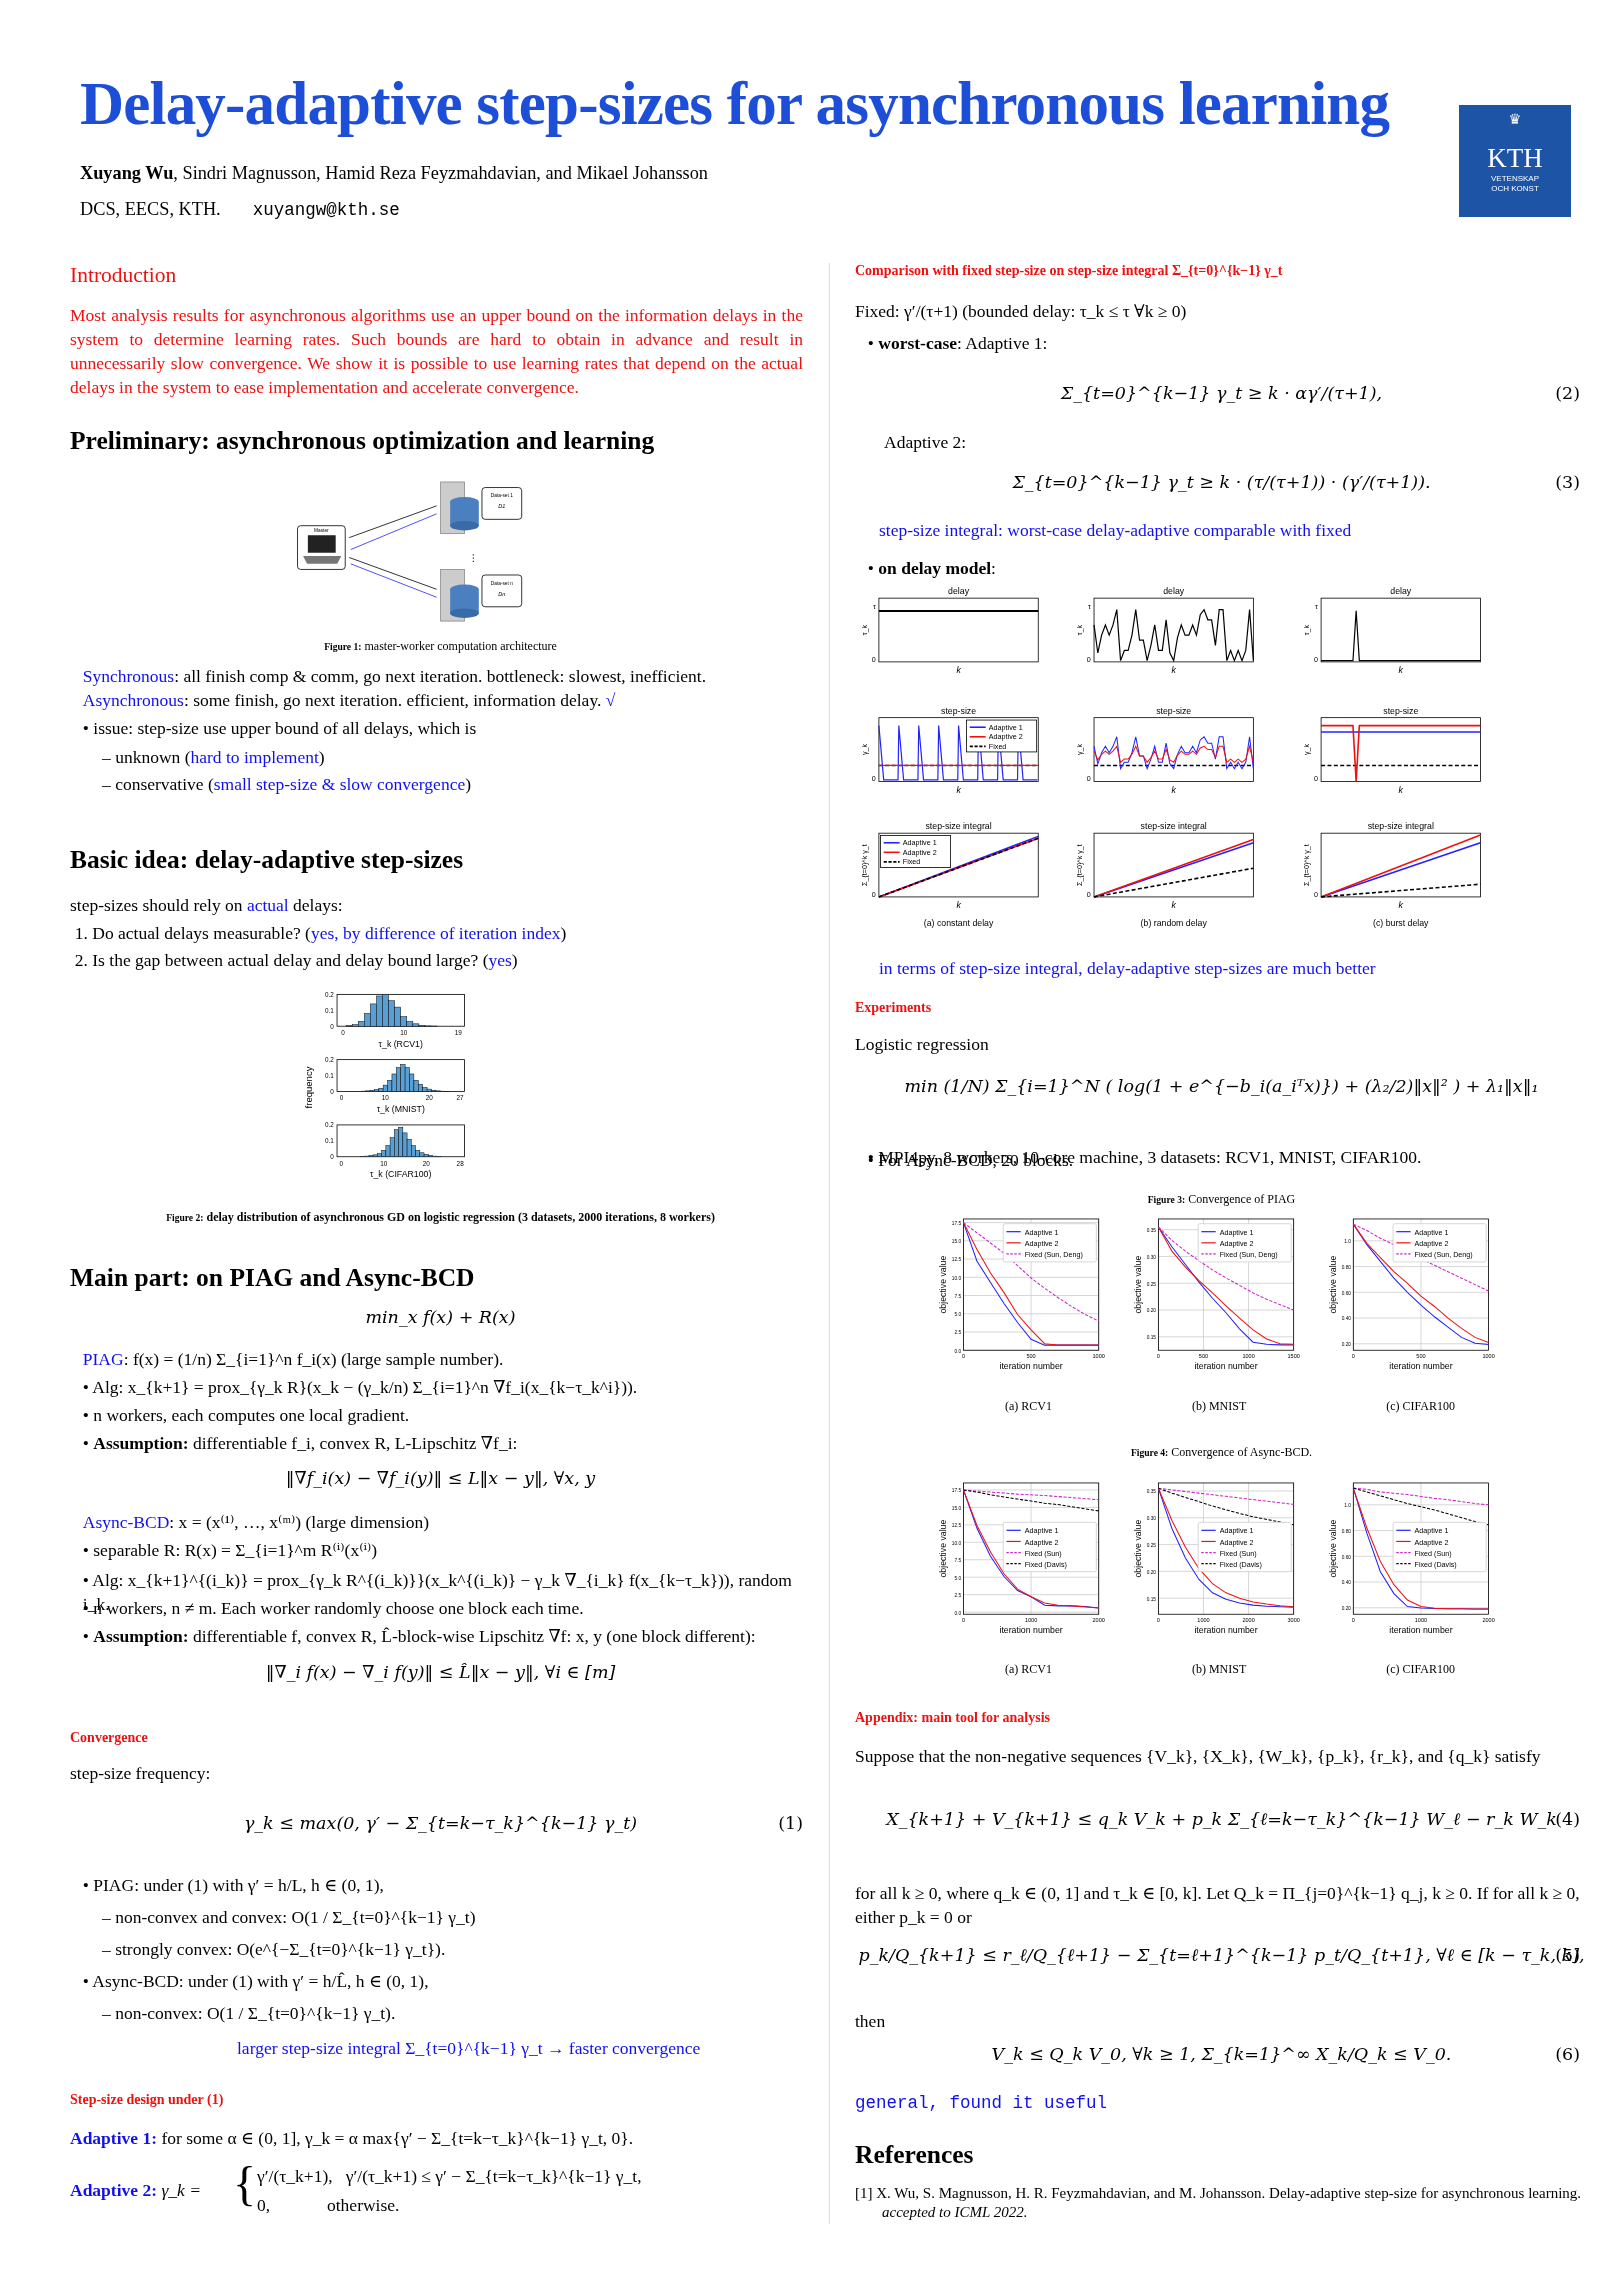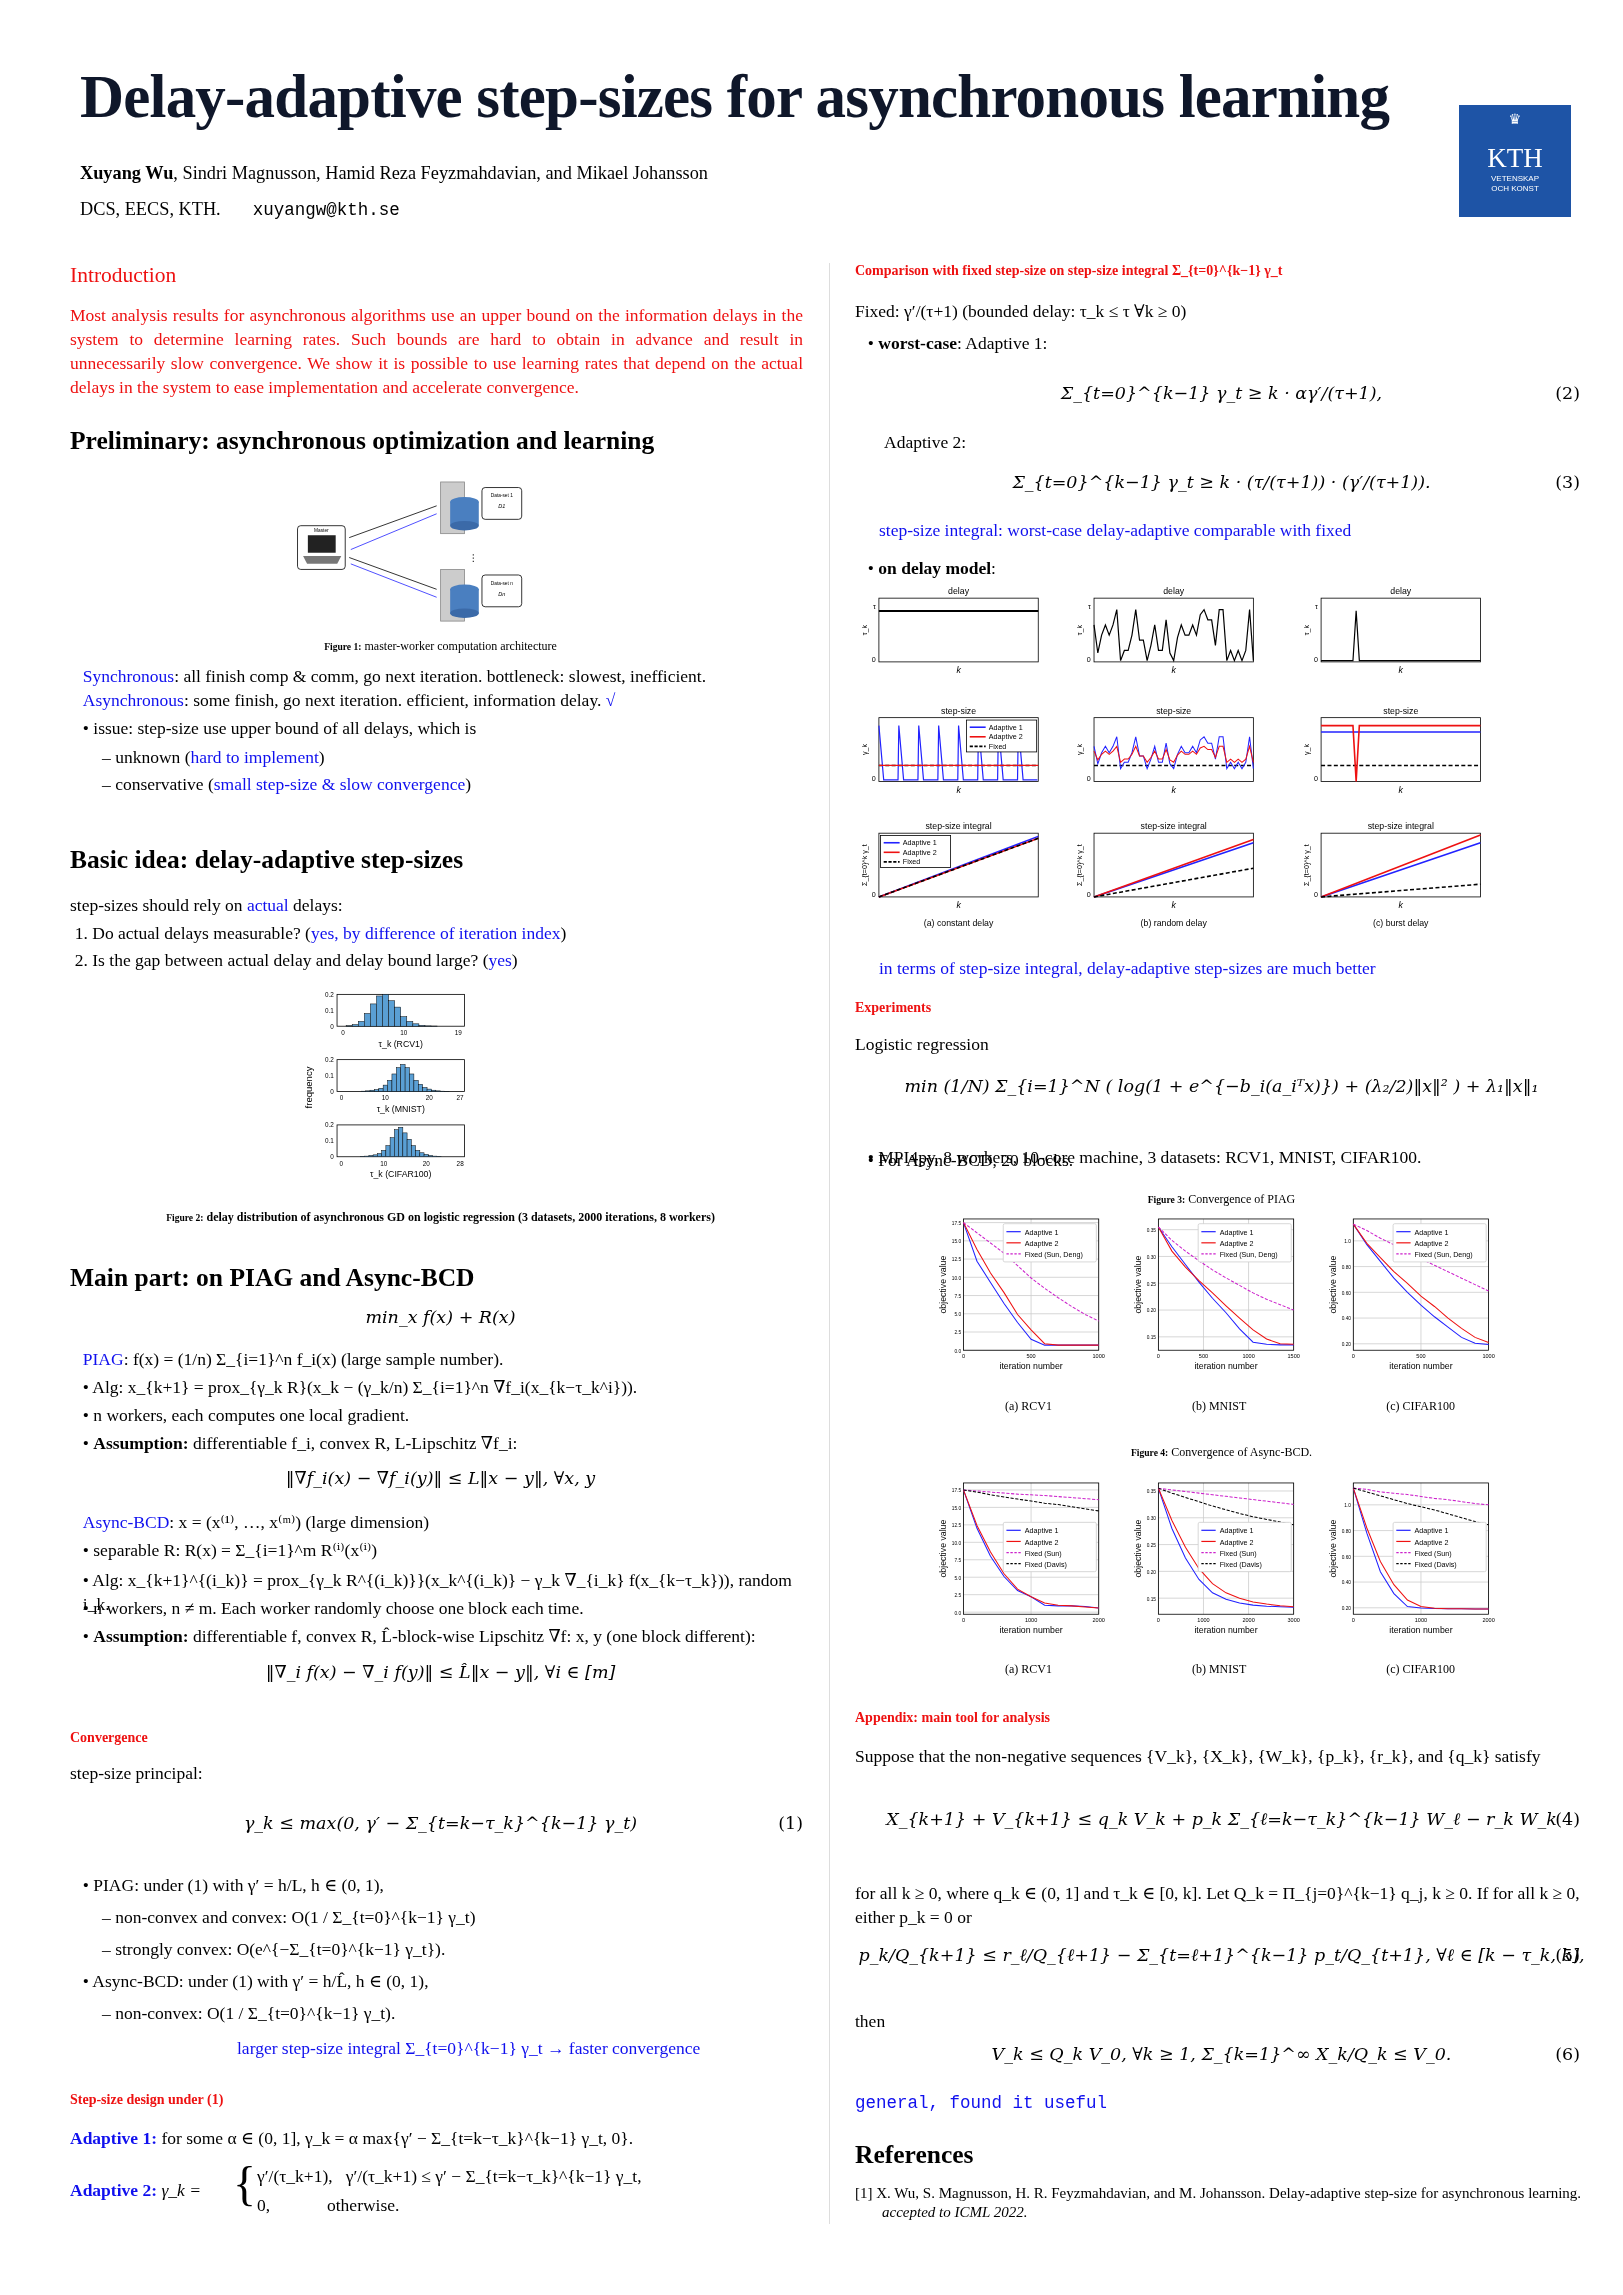--- a/index.html
+++ b/index.html
@@ -1,17 +1,17 @@
 <!DOCTYPE html>
 <html style="font-size:12.8px"><head>
 <meta charset="utf-8">
 <style>
   html,body{margin:0;padding:0;background:#fff;}
   body{width:1624px;height:2295px;position:relative;overflow:hidden;font-family:"Liberation Serif","DejaVu Serif",serif;color:#000;}
-  .title{position:absolute;left:80px;top:62px;font-size:61px;font-weight:bold;color:#0f172a;letter-spacing:-0.8px;}
+  .title{position:absolute;left:80px;top:69px;font-size:61px;font-weight:bold;color:#1d4ed8;letter-spacing:-0.8px;}
   .authors{position:absolute;left:80px;top:163px;font-size:18.3px;}
   .authors b{font-weight:bold;}
   .affil{position:absolute;left:80px;top:199px;font-size:18.3px;}
   .affil .mail{font-family:"Liberation Mono","DejaVu Sans Mono",monospace;margin-left:32px;font-size:17.5px;}
   .logo{position:absolute;left:1459px;top:105px;width:112px;height:112px;background:#1e54a6;color:#fff;text-align:center;}
   .logo .k{font-size:27px;margin-top:38px;font-family:"Liberation Serif",serif;}
   .logo .s{font-size:8px;font-family:"Liberation Sans",sans-serif;line-height:9.6px;}
   .col{position:absolute;top:263px;}
   .colL{left:70px;width:741px;}
   .colR{left:855px;width:733px;}
@@ -198,21 +198,21 @@
   <p class="abs" style="top:1168px;left:12.8px;">• <b>Assumption:</b><span> differentiable f_i, convex R, L-Lipschitz ∇f_i:</span></p>
   <div class="eq abs" style="top:1205px;width:741px;">‖∇f_i(x) − ∇f_i(y)‖ ≤ L‖x − y‖, ∀x, y</div>
   <p class="abs" style="top:1247px;left:12.8px;"><span class="blue">Async-BCD</span><span>: x = (x⁽¹⁾, …, x⁽ᵐ⁾) (large dimension)</span></p>
   <p class="abs" style="top:1275px;left:12.8px;">• <span>separable R: R(x) = Σ_{i=1}^m R⁽ⁱ⁾(x⁽ⁱ⁾)</span></p>
   <p class="abs" style="top:1305px;left:12.8px;">• <span>Alg: x_{k+1}^{(i_k)} = prox_{γ_k R^{(i_k)}}(x_k^{(i_k)} − γ_k ∇_{i_k} f(x_{k−τ_k})), random i_k.</span></p>
   <p class="abs" style="top:1333px;left:12.8px;">• <span>n workers, n ≠ m. Each worker randomly choose one block each time.</span></p>
   <p class="abs" style="top:1361px;left:12.8px;">• <b>Assumption:</b><span> differentiable f, convex R, L̂-block-wise Lipschitz ∇f: x, y (one block different):</span></p>
   <div class="eq abs" style="top:1399px;width:741px;">‖∇_i f(x) − ∇_i f(y)‖ ≤ L̂‖x − y‖, ∀i ∈ [m]</div>
 
   <div class="h3r abs" style="top:1467px;">Convergence</div>
-  <p class="abs" style="top:1498px;">step-size principal:</p>
+  <p class="abs" style="top:1498px;">step-size frequency:</p>
   <div class="eq abs" style="top:1550px;width:741px;"><span>γ_k ≤ max(0, γ′ − Σ_{t=k−τ_k}^{k−1} γ_t)</span><span class="eqn">(1)</span></div>
   <p class="abs" style="top:1610px;left:12.8px;">• <span>PIAG: under (1) with γ′ = h/L, h ∈ (0, 1),</span></p>
   <p class="abs" style="top:1642px;left:32px;">– <span>non-convex and convex: O(1 / Σ_{t=0}^{k−1} γ_t)</span></p>
   <p class="abs" style="top:1674px;left:32px;">– <span>strongly convex: O(e^{−Σ_{t=0}^{k−1} γ_t}).</span></p>
   <p class="abs" style="top:1706px;left:12.8px;">• <span>Async-BCD: under (1) with γ′ = h/L̂, h ∈ (0, 1),</span></p>
   <p class="abs" style="top:1738px;left:32px;">– <span>non-convex: O(1 / Σ_{t=0}^{k−1} γ_t).</span></p>
   <p class="blue abs" style="top:1773px;left:167px;">larger step-size integral Σ_{t=0}^{k−1} γ_t → faster convergence</p>
 
   <div class="h3r abs" style="top:1829px;">Step-size design under (1)</div>
   <p class="abs" style="top:1863px;"><b class="blue">Adaptive 1:</b><span> for some α ∈ (0, 1], γ_k = α max{γ′ − Σ_{t=k−τ_k}^{k−1} γ_t, 0}.</span></p>

